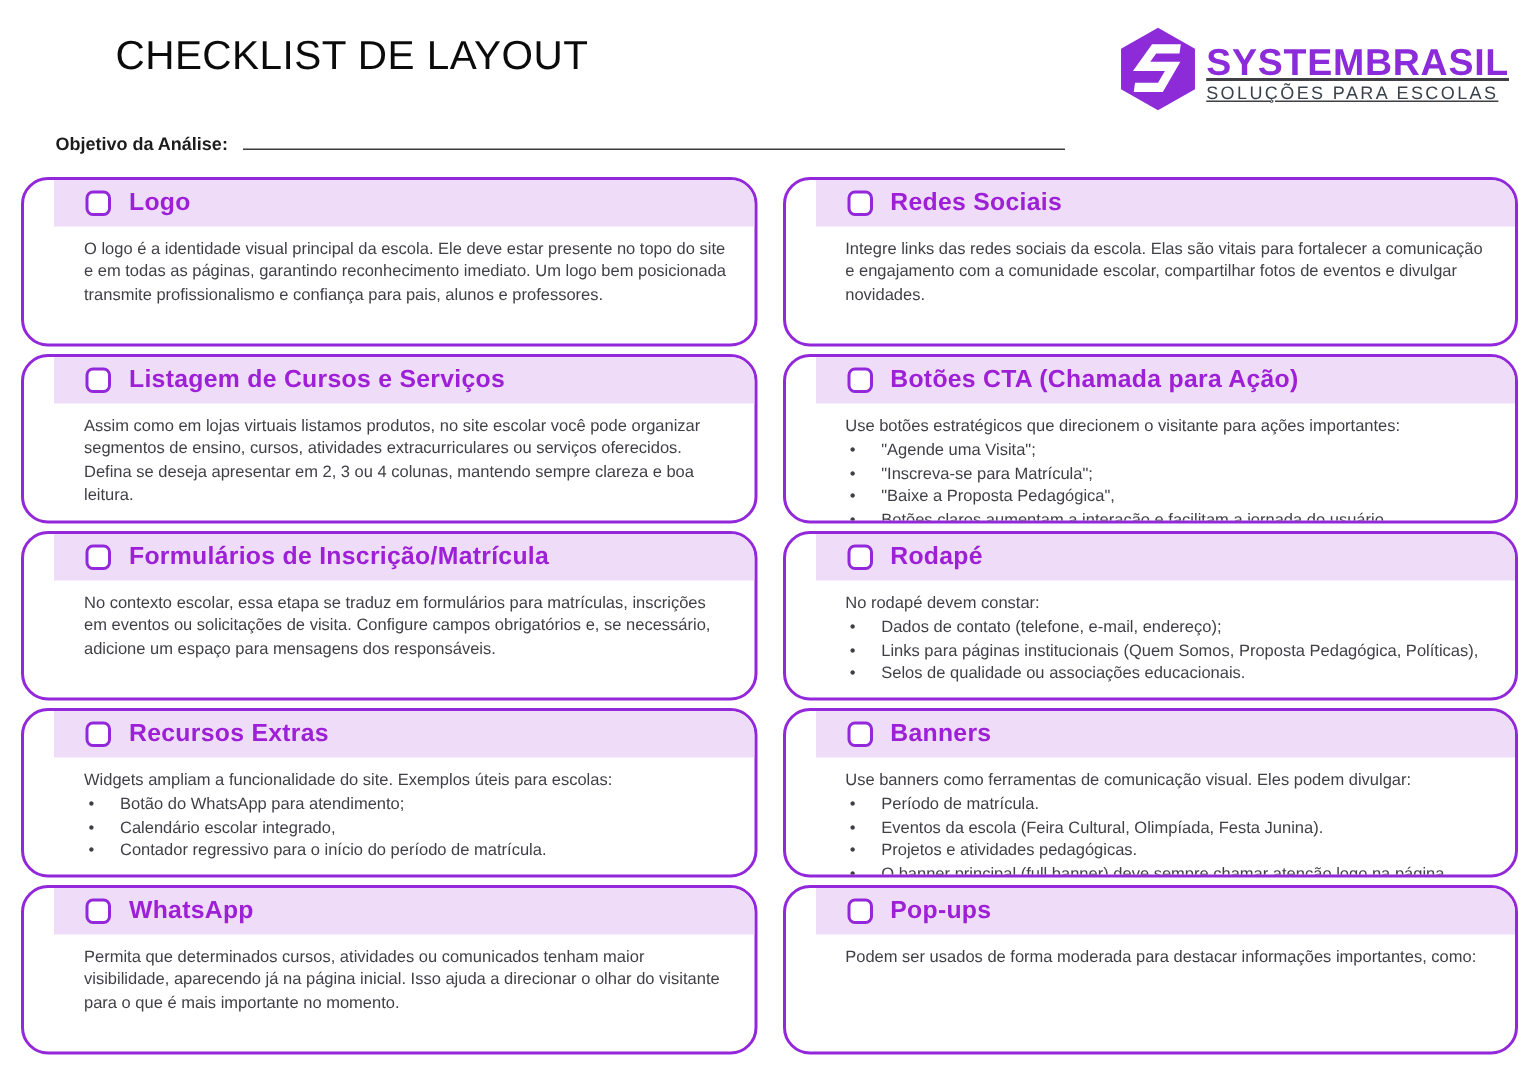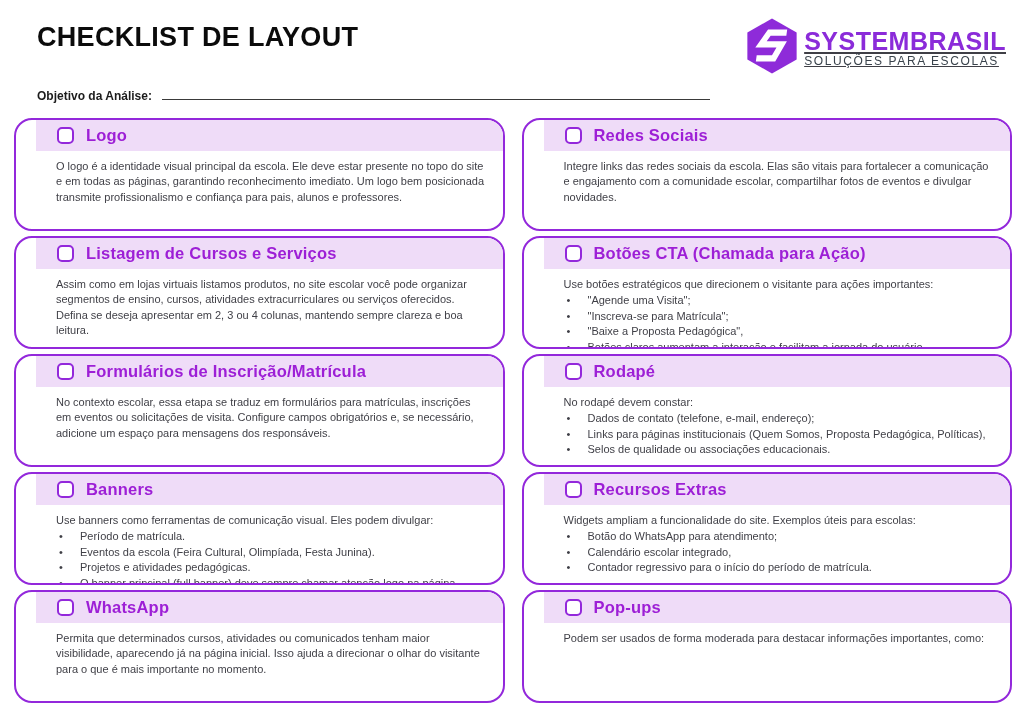--- a/index.html
+++ b/index.html
@@ -23,24 +23,25 @@
   
   .topbar {
     display: flex;
     justify-content: space-between;
     align-items: flex-start;
     padding: 16px 18px 0 37px;
     height: 70px;
   }
   .main-title {
     font-size: 27px;
-    font-weight: 700;
+    font-weight: 400;
     letter-spacing: 0.3px;
     color: var(--heading);
     margin-top: 6px;
+    margin-left: 40px;
   }
   .logo {
     display: flex;
     align-items: center;
     gap: 4px;
     margin-top: 0;
   }
   .logo-text { display: flex; flex-direction: column; line-height: 1.05; text-decoration: underline; }
   .logo-brand {
     font-size: 25px;
@@ -233,51 +234,51 @@
             <li>Dados de contato (telefone, e-mail, endereço);</li>
             <li>Links para páginas institucionais (Quem Somos, Proposta Pedagógica, Políticas),</li>
             <li>Selos de qualidade ou associações educacionais.</li>
           </ul>
       </div>
     </section>
 
     <section class="card">
       <div class="card-head">
         <span class="checkbox"></span>
+        <h2 class="card-title">Recursos Extras</h2>
+      </div>
+      <div class="card-body">
+        <p class="card-par">Widgets ampliam a funcionalidade do site. Exemplos úteis para escolas:</p>
+        <ul class="bullets">
+            <li>Botão do WhatsApp para atendimento;</li>
+            <li>Calendário escolar integrado,</li>
+            <li>Contador regressivo para o início do período de matrícula.</li>
+          </ul>
+      </div>
+    </section>
+
+    <section class="card">
+      <div class="card-head">
+        <span class="checkbox"></span>
         <h2 class="card-title">Banners</h2>
       </div>
       <div class="card-body">
         <p class="card-par">Use banners como ferramentas de comunicação visual. Eles podem divulgar:</p>
         <ul class="bullets">
             <li>Período de matrícula.</li>
             <li>Eventos da escola (Feira Cultural, Olimpíada, Festa Junina).</li>
             <li>Projetos e atividades pedagógicas.</li>
             <li>O banner principal (full banner) deve sempre chamar atenção logo na página inicial.</li>
           </ul>
       </div>
     </section>
 
     <section class="card">
       <div class="card-head">
         <span class="checkbox"></span>
-        <h2 class="card-title">Recursos Extras</h2>
-      </div>
-      <div class="card-body">
-        <p class="card-par">Widgets ampliam a funcionalidade do site. Exemplos úteis para escolas:</p>
-        <ul class="bullets">
-            <li>Botão do WhatsApp para atendimento;</li>
-            <li>Calendário escolar integrado,</li>
-            <li>Contador regressivo para o início do período de matrícula.</li>
-          </ul>
-      </div>
-    </section>
-
-    <section class="card">
-      <div class="card-head">
-        <span class="checkbox"></span>
         <h2 class="card-title">WhatsApp</h2>
       </div>
       <div class="card-body">
         <p class="card-par">Permita que determinados cursos, atividades ou comunicados tenham maior visibilidade, aparecendo já na página inicial. Isso ajuda a direcionar o olhar do visitante para o que é mais importante no momento.</p>
 
       </div>
     </section>
 
     <section class="card">
       <div class="card-head">

